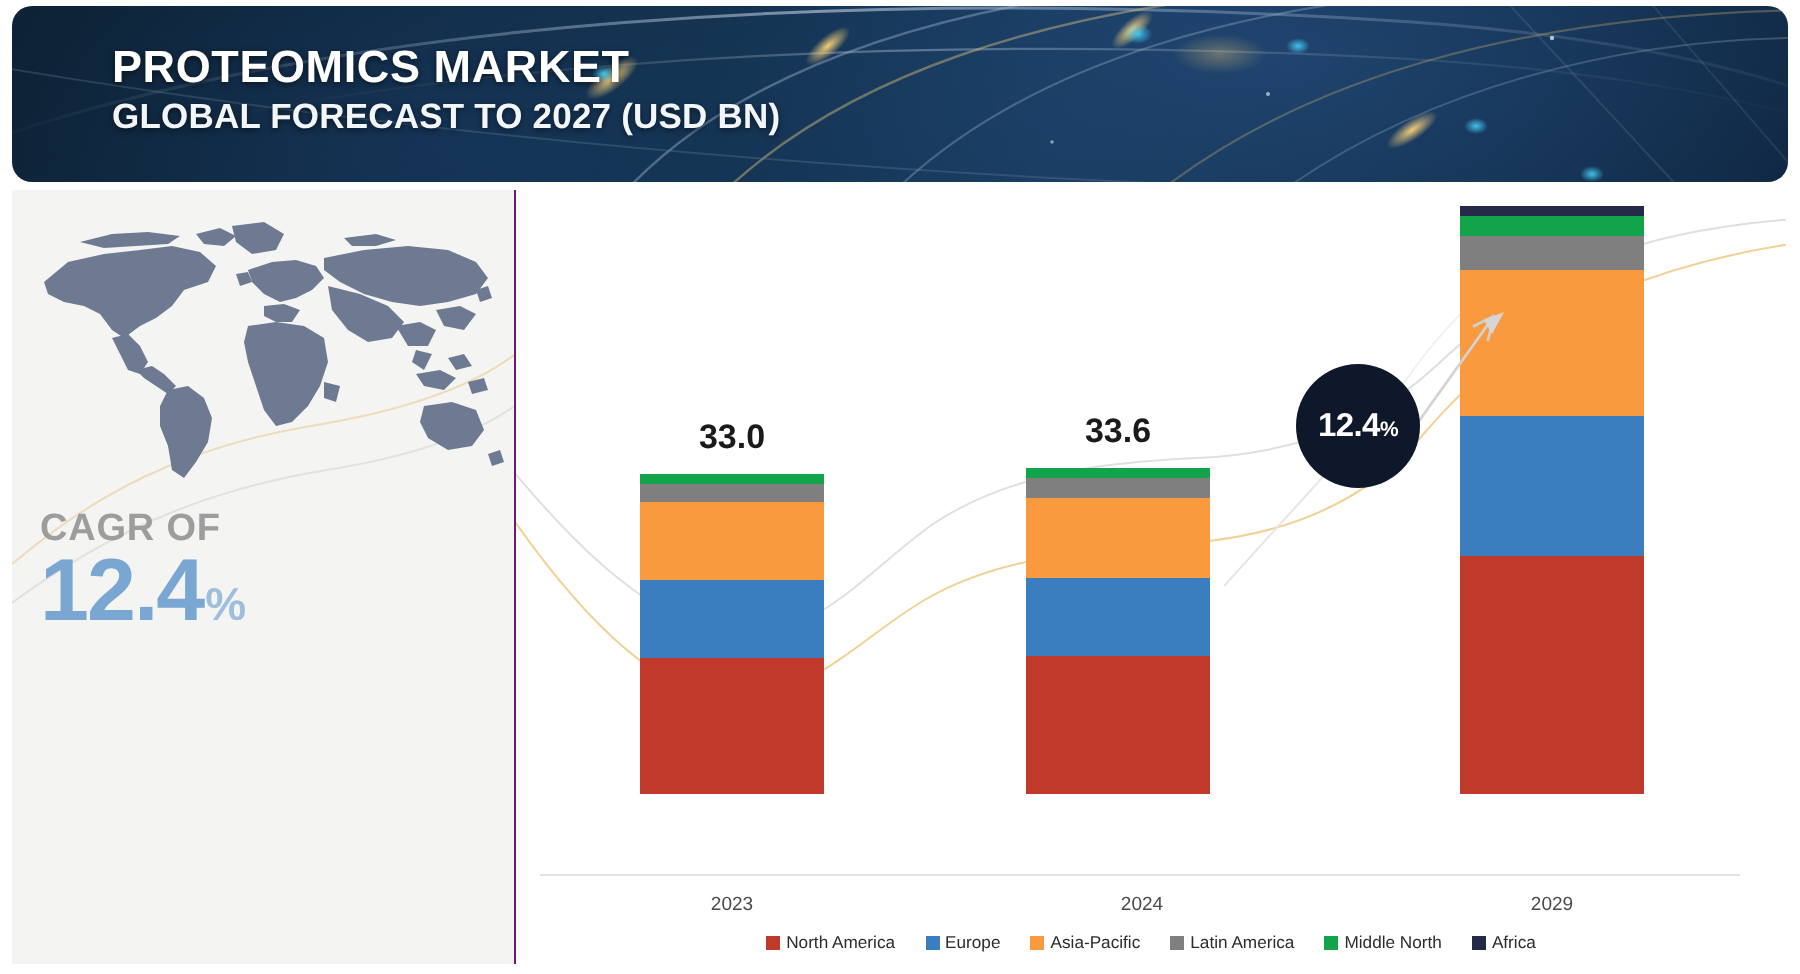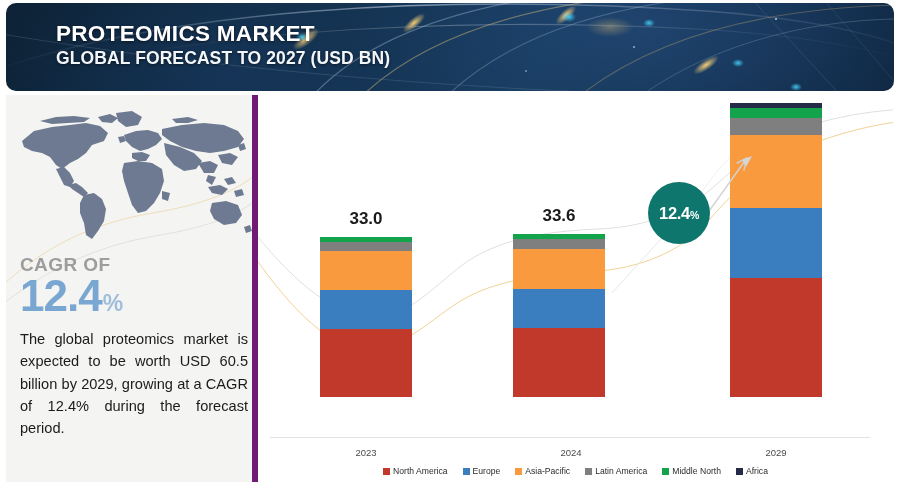--- a/index.html
+++ b/index.html
@@ -52,21 +52,21 @@
     position: absolute; left: 6px; top: 95px;
     width: 888px; height: 387px;
     display: flex;
   }
 
   
   #sidebar {
     position: relative;
     width: 252px; height: 387px;
     background: #f4f4f2;
-    border-right: 6px solid #701a75;
+    border-right: 1px solid #701a75;
     overflow: hidden;
   }
   #sidebar-curves { position: absolute; inset: 0; width: 100%; height: 100%; }
   #map-wrap {
     position: absolute; left: 6px; top: 12px;
     width: 240px; height: 140px;
     opacity: 0.95;
   }
   #map-wrap svg { width: 100%; height: 100%; display: block; }
   #cagr-block {
@@ -274,21 +274,20 @@
       </div>
 
       <div id="cagr-block">
         <div id="cagr-label">CAGR OF</div>
         <div id="cagr-value-row">
           <span id="cagr-number">12.4</span>
           <span id="cagr-pct">%</span>
         </div>
       </div>
 
-      <div id="sidebar-para">The global proteomics market is expected to be worth USD 60.5 billion by 2029, growing at a CAGR of 12.4% during the forecast period.</div>
     </div>
 
     <div id="chart-panel">
       <svg id="chart-bg-curves" viewBox="0 0 635 387" preserveAspectRatio="none" fill="none">
         <path d="M-10,130 C30,180 70,218 110,222 C150,226 180,186 210,166 C250,140 300,136 340,134 C390,132 430,116 460,88 C490,60 520,40 560,28 C590,19 620,16 645,14" stroke="#dcdcdc" stroke-opacity="0.9" stroke-width="1"></path>
         <path d="M-10,152 C26,206 66,250 104,254 C144,258 174,222 206,204 C248,180 300,180 342,176 C392,171 428,152 452,124 C478,94 506,68 546,52 C580,38 614,30 645,26" stroke="#f0cf8f" stroke-opacity="0.95" stroke-width="1"></path>
         <path d="M430,120 C452,78 486,44 520,24" stroke="#ededed" stroke-opacity="0.8" stroke-width="1"></path>
       </svg>
 
       <div id="plot">
@@ -360,16 +359,16 @@
     </div>
   </div>
 
   <svg id="arrow-svg" viewBox="0 0 900 487" fill="none">
     <path d="M697,228 L747,158" stroke="#d3d3d3" stroke-width="1.4"></path>
     <path d="M747,158 L737,163 M747,158 L744,170" stroke="#cfcfcf" stroke-width="1.4" stroke-linecap="round"></path>
     <path d="M742,160 L752,156 L746,167 Z" fill="#d6d6d6"></path>
     <path d="M612,293 L700,196" stroke="#e6e6e6" stroke-width="1"></path>
   </svg>
 
-  <div id="badge" style="background: #0f766e;">
+  <div id="badge" style="background: #0f172a;">
     <span id="badge-text">12.4<span class="pct">%</span></span>
   </div>
 </div>
 
 </body></html>

